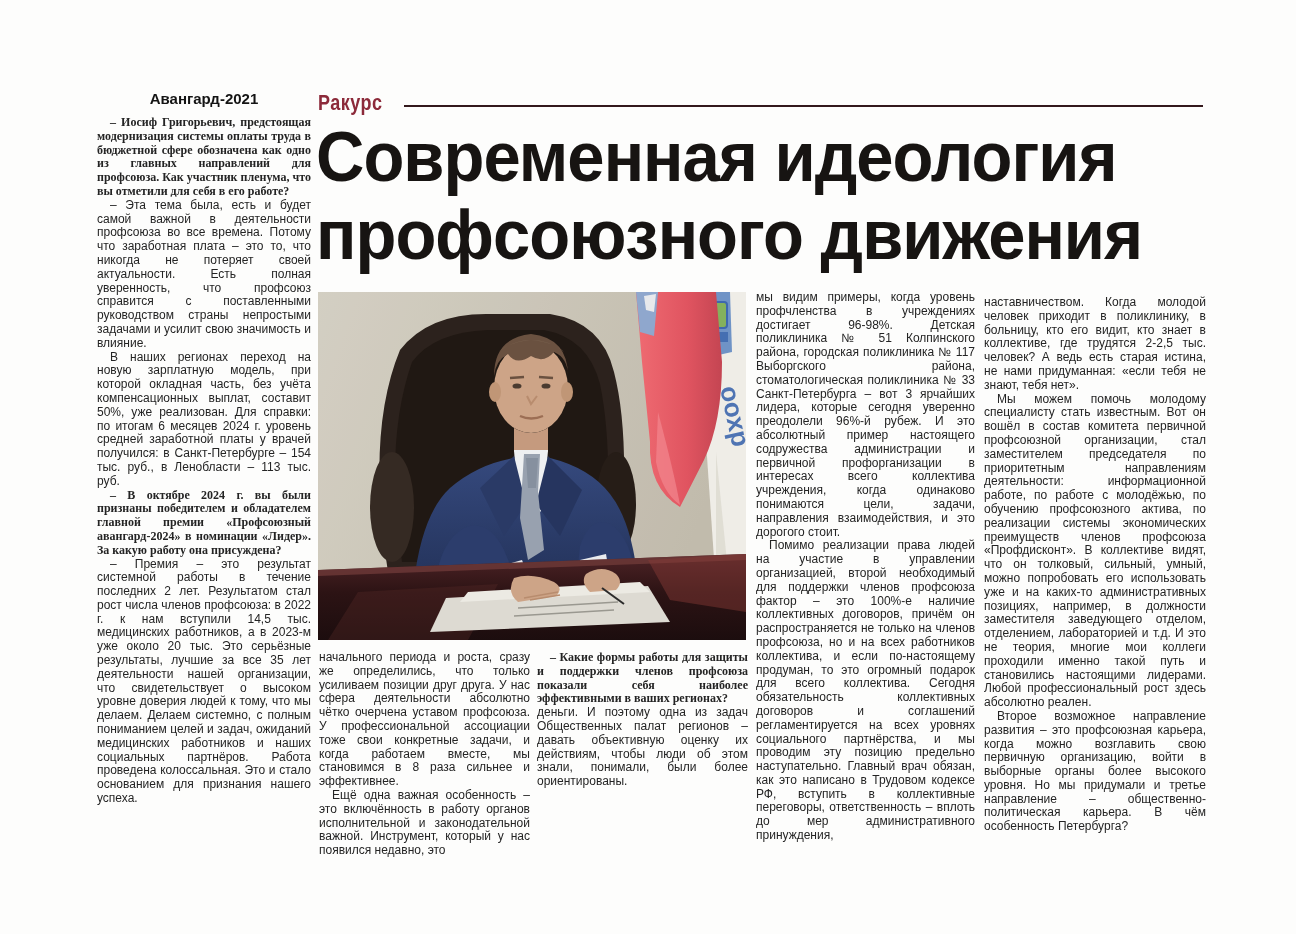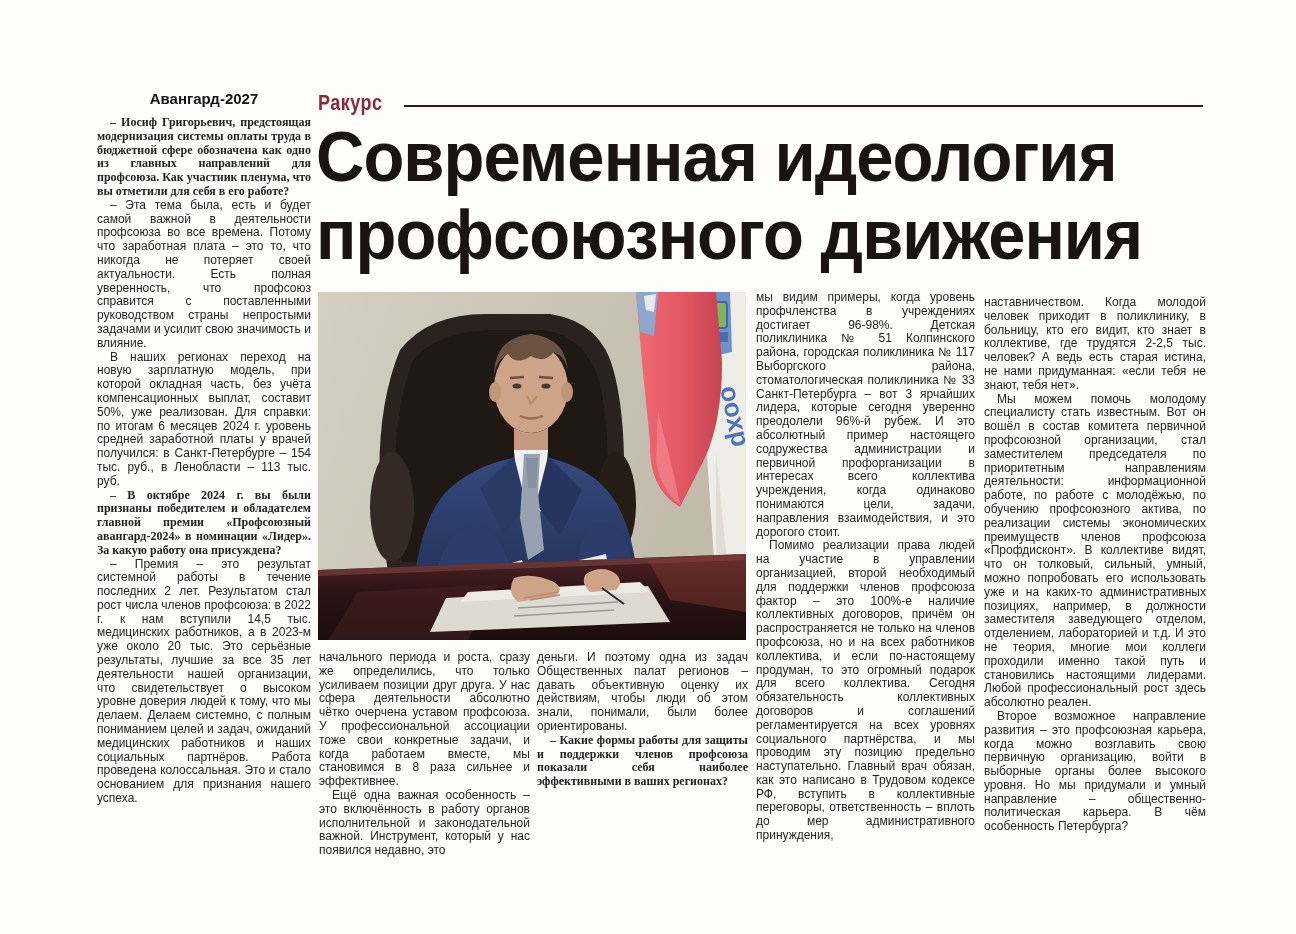--- a/index.html
+++ b/index.html
@@ -46,21 +46,21 @@
     position:absolute; left:318px; top:292px; width:428px; height:348px; margin:0;
     background:#cfc9bc;
   }
   .photo svg { display:block; width:100%; height:100%; }
 </style>
 </head>
 <body>
 
 <div class="page" style="--kicker-color: #8c2a3a; --rule-color: #33181c; --headline-color: #171412; --body-color: #242424;">
 
-  <div class="masthead">Авангард-2027</div>
+  <div class="masthead">Авангард-2021</div>
 
   <div class="kicker">Ракурс</div>
   <div class="kicker-rule"></div>
 
   <h1 class="headline">
     <span>Современная идеология</span>
     <span>профсоюзного движения</span>
   </h1>
 
   <figure class="photo" role="img" aria-label="Мужчина в тёмно-синем костюме и галстуке сидит в кожаном кресле за тёмным столом с документами; позади красный флаг и белый флаг профсоюза">
@@ -175,26 +175,26 @@
       <p class="para">– Эта тема была, есть и будет самой важной в деятельности профсоюза во все времена. Потому что заработная плата – это то, что никогда не потеряет своей актуальности. Есть полная уверенность, что профсоюз справится с поставленными руководством страны непростыми задачами и усилит свою значимость и влияние.</p>
       <p class="para">В наших регионах переход на новую зарплатную модель, при которой окладная часть, без учёта компенсационных выплат, составит 50%, уже реализован. Для справки: по итогам 6 месяцев 2024 г. уровень средней заработной платы у врачей получился: в Санкт-Петербурге – 154 тыс. руб., в Ленобласти – 113 тыс. руб.</p>
       <p class="para bold">– В октябре 2024 г. вы были признаны победителем и обладателем главной премии «Профсоюзный авангард-2024» в номинации «Лидер». За какую работу она присуждена?</p>
       <p class="para">– Премия – это результат системной работы в течение последних 2 лет. Результатом стал рост числа членов профсоюза: в 2022 г. к нам вступили 14,5 тыс. медицинских работников, а в 2023-м уже около 20 тыс. Это серьёзные результаты, лучшие за все 35 лет деятельности нашей организации, что свидетельствует о высоком уровне доверия людей к тому, что мы делаем. Делаем системно, с полным пониманием целей и задач, ожиданий медицинских работников и наших социальных партнёров. Работа проведена колоссальная. Это и стало основанием для признания нашего успеха.</p>
     </div>
   <div class="col col2">
       <p class="para noindent">начального периода и роста, сразу же определились, что только усиливаем позиции друг друга. У нас сфера деятельности абсолютно чётко очерчена уставом профсоюза. У профессиональной ассоциации тоже свои конкретные задачи, и когда работаем вместе, мы становимся в 8 раза сильнее и эффективнее.</p>
       <p class="para">Ещё одна важная особенность – это включённость в работу органов исполнительной и законодательной важной. Инструмент, который у нас появился недавно, это</p>
     </div>
   <div class="col col3">
+      <p class="para bold">– Какие формы работы для защиты и поддержки членов профсоюза показали себя наиболее эффективными в ваших регионах?</p>
       <p class="para noindent">деньги. И поэтому одна из задач Общественных палат регионов – давать объективную оценку их действиям, чтобы люди об этом знали, понимали, были более ориентированы.</p>
-      <p class="para bold">– Какие формы работы для защиты и поддержки членов профсоюза показали себя наиболее эффективными в ваших регионах?</p>
     </div>
   <div class="col col4">
       <p class="para noindent">мы видим примеры, когда уровень профчленства в учреждениях достигает 96-98%. Детская поликлиника № 51 Колпинского района, городская поликлиника № 117 Выборгского района, стоматологическая поликлиника № 33 Санкт-Петербурга – вот 3 ярчайших лидера, которые сегодня уверенно преодолели 96%-й рубеж. И это абсолютный пример настоящего содружества администрации и первичной профорганизации в интересах всего коллектива учреждения, когда одинаково понимаются цели, задачи, направления взаимодействия, и это дорогого стоит.</p>
       <p class="para">Помимо реализации права людей на участие в управлении организацией, второй необходимый для поддержки членов профсоюза фактор – это 100%-е наличие коллективных договоров, причём он распространяется не только на членов профсоюза, но и на всех работников коллектива, и если по-настоящему продуман, то это огромный подарок для всего коллектива. Сегодня обязательность коллективных договоров и соглашений регламентируется на всех уровнях социального партнёрства, и мы проводим эту позицию предельно наступательно. Главный врач обязан, как это написано в Трудовом кодексе РФ, вступить в коллективные переговоры, ответственность – вплоть до мер административного принуждения,</p>
     </div>
   <div class="col col5">
       <p class="para noindent">наставничеством. Когда молодой человек приходит в поликлинику, в больницу, кто его видит, кто знает в коллективе, где трудятся 2-2,5 тыс. человек? А ведь есть старая истина, не нами придуманная: «если тебя не знают, тебя нет».</p>
       <p class="para">Мы можем помочь молодому специалисту стать известным. Вот он вошёл в состав комитета первичной профсоюзной организации, стал заместителем председателя по приоритетным направлениям деятельности: информационной работе, по работе с молодёжью, по обучению профсоюзного актива, по реализации системы экономических преимуществ членов профсоюза «Профдисконт». В коллективе видят, что он толковый, сильный, умный, можно попробовать его использовать уже и на каких-то административных позициях, например, в должности заместителя заведующего отделом, отделением, лабораторией и т.д. И это не теория, многие мои коллеги проходили именно такой путь и становились настоящими лидерами. Любой профессиональный рост здесь абсолютно реален.</p>
-      <p class="para">Второе возможное направление развития – это профсоюзная карьера, когда можно возглавить свою первичную организацию, войти в выборные органы более высокого уровня. Но мы придумали и умный направление – общественно-политическая карьера. В чём особенность Петербурга?</p>
+      <p class="para">Второе возможное направление развития – это профсоюзная карьера, когда можно возглавить свою первичную организацию, войти в выборные органы более высокого уровня. Но мы придумали и третье направление – общественно-политическая карьера. В чём особенность Петербурга?</p>
     </div>
 
 </div>
 
 </body></html>

